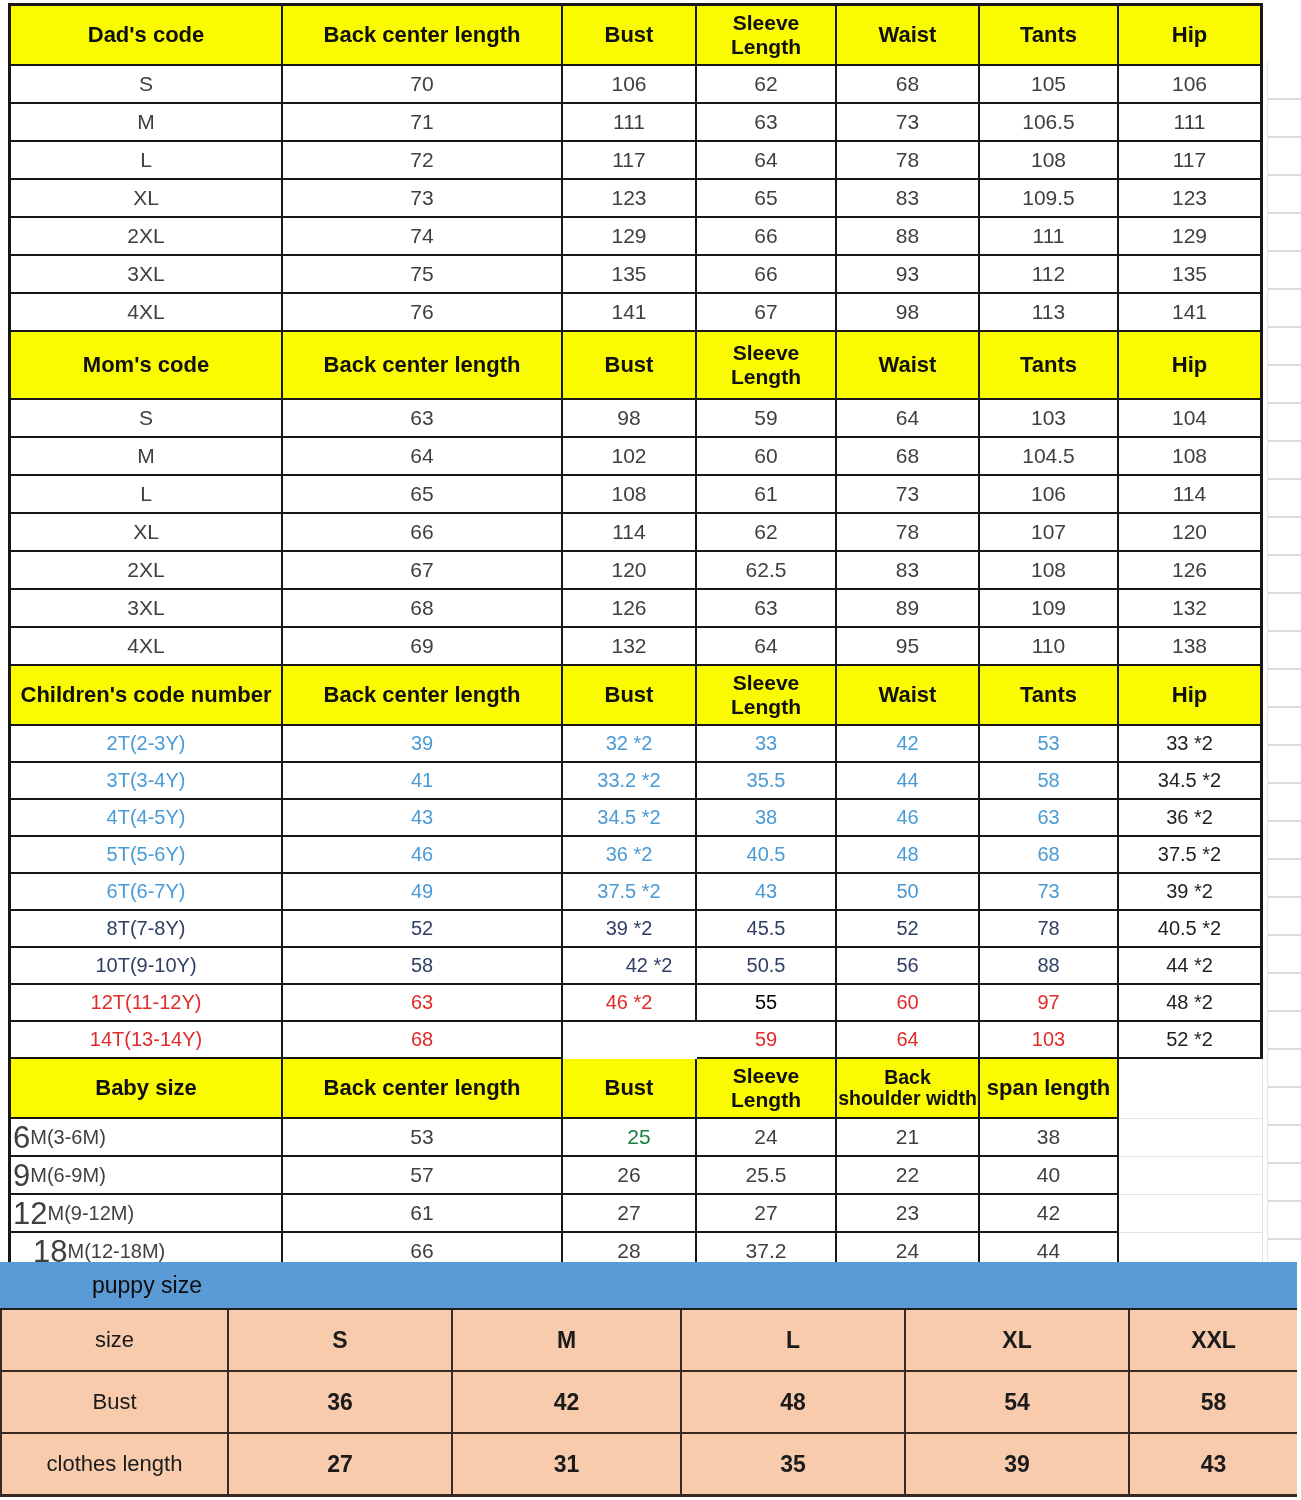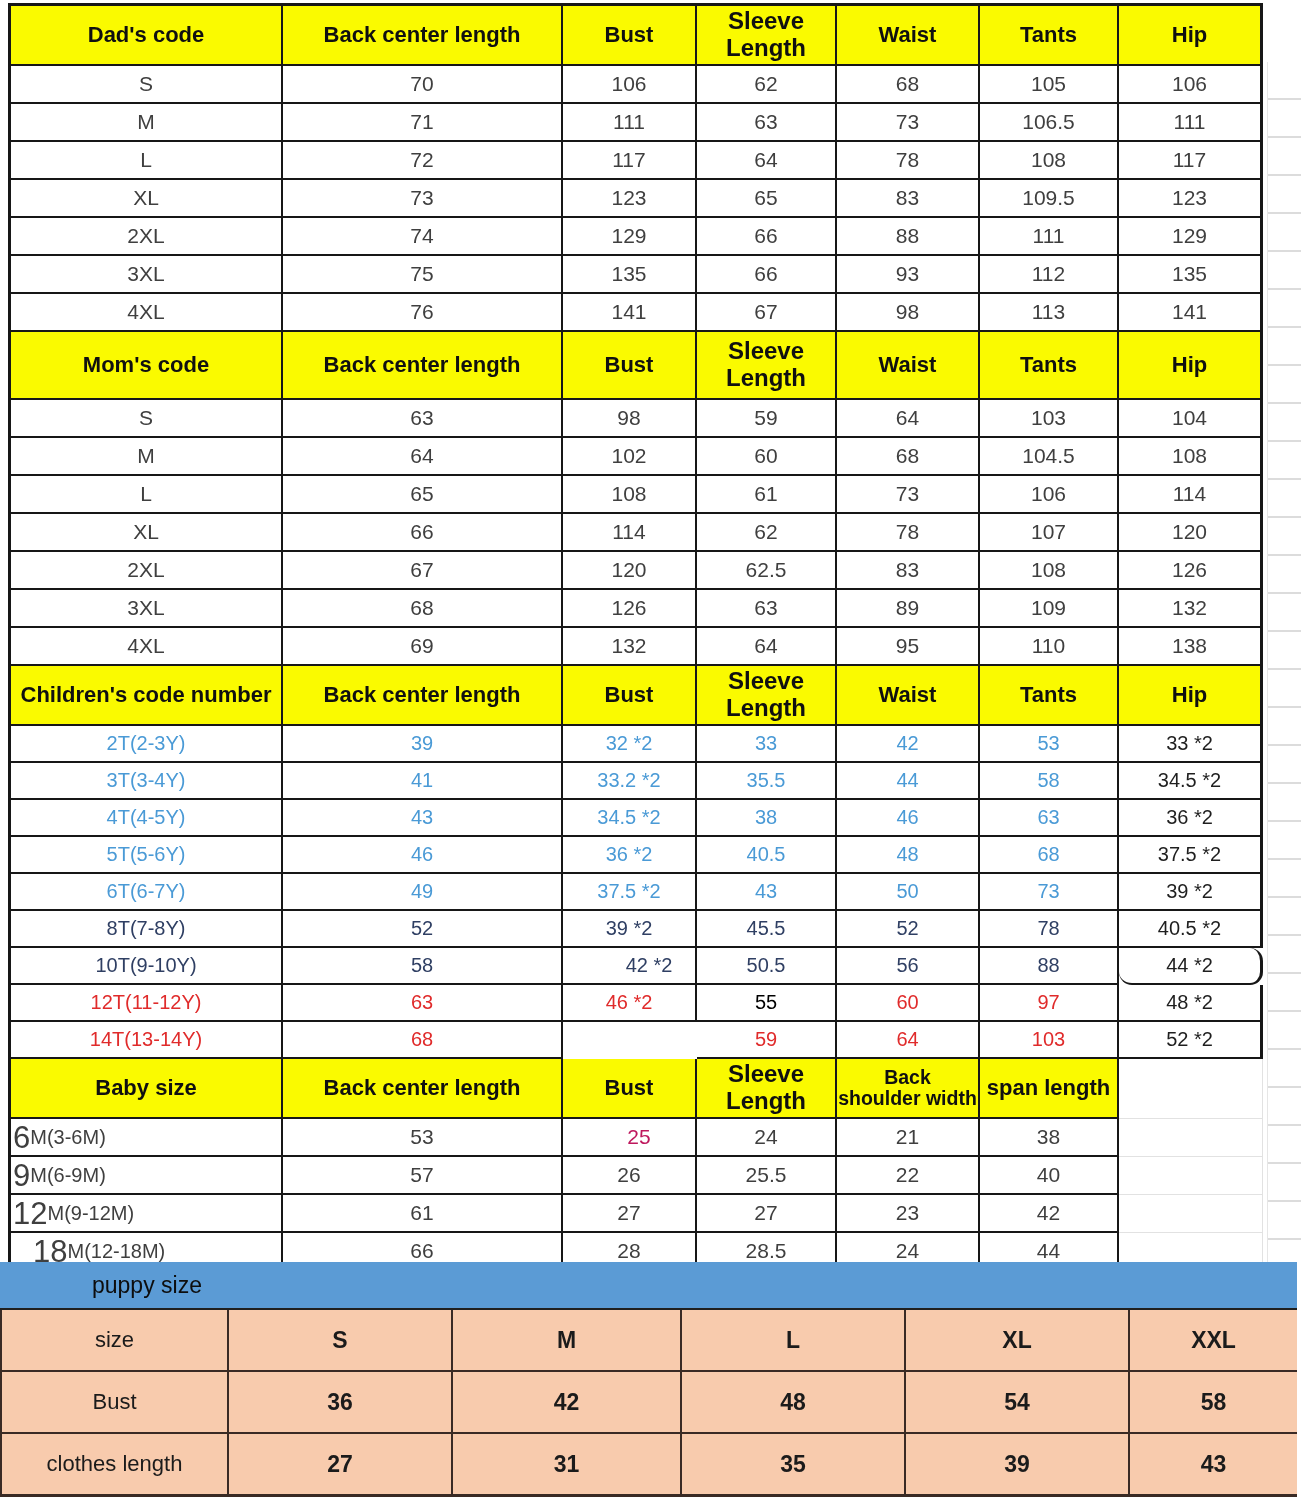--- a/index.html
+++ b/index.html
@@ -19,21 +19,21 @@
     display:flex;align-items:center;justify-content:center;
     box-sizing:border-box;
     border-right:2px solid #171717;border-bottom:2px solid #171717;
     white-space:pre-line;text-align:center;line-height:1.12;
     font-size:21px;color:#3f3f3f;
   }
   .c0{width:272px}.c1{width:280px}.c2{width:134px}.c3{width:140px}
   .c4{width:143px}.c5{width:139px}
   .c6{width:144px;border-right:3px solid #171717}
   .hcell{background:#fafa00;font-weight:bold;font-size:22px;color:#101010;}
-  .hdr .c3{font-size:24px;}
+  .hdr .c3{font-size:21px;}
   .sec-dad .row{height:38px}      .sec-dad .row.hdr{height:60px}
   .sec-mom .row{height:38px}      .sec-mom .row.hdr{height:68px}
   .sec-children .row{height:37px} .sec-children .row.hdr{height:60px}
   .sec-children .row:not(.hdr) .cell{font-size:20px;}
   .sec-baby .row{height:38px}     .sec-baby .row.hdr{height:60px}
   .sec-baby .hdr .c4{font-size:19.5px;line-height:1.1;}
   .ghost{
     width:144px;background:#ffffff;
     border-right:1px solid #e2e2e2;border-bottom:1px solid #e2e2e2;
   }
@@ -286,21 +286,21 @@
         <div class="cell c5" style="color: rgb(47, 63, 99);">78</div>
         <div class="cell c6" style="color: rgb(31, 31, 31);">40.5 *2</div>
       </div>
       <div class="row">
         <div class="cell c0" style="color: rgb(47, 63, 99);">10T(9-10Y)</div>
         <div class="cell c1" style="color: rgb(47, 63, 99);">58</div>
         <div class="cell c2" style="color: rgb(47, 63, 99); padding-left: 40px;">42 *2</div>
         <div class="cell c3" style="color: rgb(47, 63, 99);">50.5</div>
         <div class="cell c4" style="color: rgb(47, 63, 99);">56</div>
         <div class="cell c5" style="color: rgb(47, 63, 99);">88</div>
-        <div class="cell c6" style="color: rgb(31, 31, 31); border-radius: 13px;">44 *2</div>
+        <div class="cell c6" style="color: rgb(31, 31, 31);">44 *2</div>
       </div>
       <div class="row">
         <div class="cell c0" style="color: rgb(224, 43, 43);">12T(11-12Y)</div>
         <div class="cell c1" style="color: rgb(224, 43, 43);">63</div>
         <div class="cell c2" style="color: rgb(224, 43, 43);">46 *2</div>
         <div class="cell c3" style="color: #000000;">55</div>
         <div class="cell c4" style="color: rgb(224, 43, 43);">60</div>
         <div class="cell c5" style="color: rgb(224, 43, 43);">97</div>
         <div class="cell c6" style="color: rgb(31, 31, 31);">48 *2</div>
       </div>
@@ -322,21 +322,21 @@
         <div class="cell c3 hcell">Sleeve
 Length</div>
         <div class="cell c4 hcell">Back
 shoulder width</div>
         <div class="cell c5 hcell">span length</div>
         <div class="cell ghost"></div>
       </div>
       <div class="row">
         <div class="cell c0 leftlab" style="color: rgb(63, 63, 63);"><div class="bignum" style="display: inline;">6</div>M(3-6M)</div>
         <div class="cell c1" style="color: rgb(63, 63, 63);">53</div>
-        <div class="cell c2" style="color: #be185d; padding-left: 20px;">25</div>
+        <div class="cell c2" style="color: #15803d; padding-left: 20px;">25</div>
         <div class="cell c3" style="color: rgb(63, 63, 63);">24</div>
         <div class="cell c4" style="color: rgb(63, 63, 63);">21</div>
         <div class="cell c5" style="color: rgb(63, 63, 63);">38</div>
         <div class="cell ghost"></div>
       </div>
       <div class="row">
         <div class="cell c0 leftlab" style="color: rgb(63, 63, 63);"><div class="bignum" style="display: inline;">9</div>M(6-9M)</div>
         <div class="cell c1" style="color: rgb(63, 63, 63);">57</div>
         <div class="cell c2" style="color: rgb(63, 63, 63);">26</div>
         <div class="cell c3" style="color: rgb(63, 63, 63);">25.5</div>
@@ -350,21 +350,21 @@
         <div class="cell c2" style="color: rgb(63, 63, 63);">27</div>
         <div class="cell c3" style="color: rgb(63, 63, 63);">27</div>
         <div class="cell c4" style="color: rgb(63, 63, 63);">23</div>
         <div class="cell c5" style="color: rgb(63, 63, 63);">42</div>
         <div class="cell ghost"></div>
       </div>
       <div class="row">
         <div class="cell c0 leftlab" style="color: rgb(63, 63, 63);"><div class="bignum" style="display: inline; margin-left: 20px;">18</div>M(12-18M)</div>
         <div class="cell c1" style="color: rgb(63, 63, 63);">66</div>
         <div class="cell c2" style="color: rgb(63, 63, 63);">28</div>
-        <div class="cell c3" style="color: rgb(63, 63, 63);">28.5</div>
+        <div class="cell c3" style="color: rgb(63, 63, 63);">37.2</div>
         <div class="cell c4" style="color: rgb(63, 63, 63);">24</div>
         <div class="cell c5" style="color: rgb(63, 63, 63);">44</div>
         <div class="cell ghost"></div>
       </div>
     </section>
 </div>
 
 <div class="right-strip"></div>
 
 <div class="puppy">

